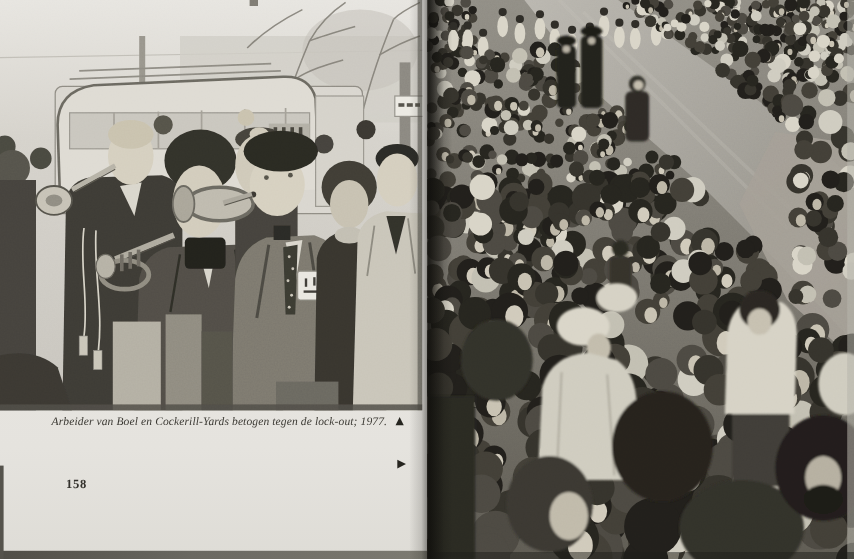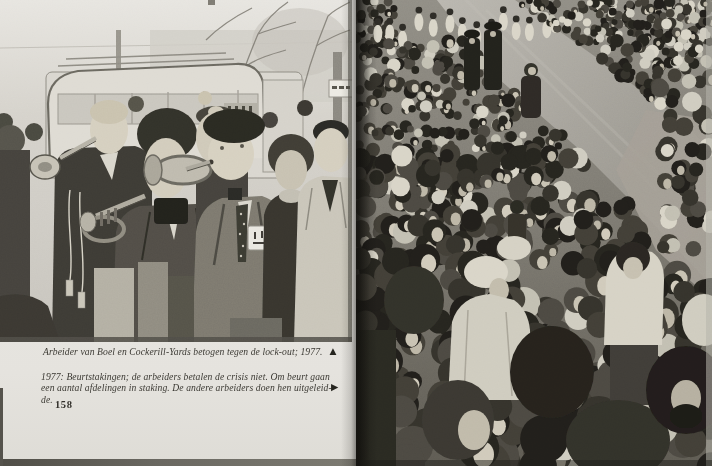--- a/index.html
+++ b/index.html
@@ -215,25 +215,20 @@
       <rect x="0" y="337" width="352" height="5" fill="#504e48" opacity="0.85"></rect>
       <rect x="348" y="0" width="4" height="342" fill="#504e48" opacity="0.6"></rect>
       <rect width="352" height="342" filter="url(#grainL)" opacity="0.3" style="mix-blend-mode:overlay"></rect>
     </svg>
 
     <div class="caption-row">
       <span>Arbeider van Boel en Cockerill-Yards betogen tegen de lock-out; 1977.</span>
       <span class="tri">▲</span>
     </div>
 
-    <div class="para">
-      <div>1977: Beurtstakingen; de arbeiders betalen de crisis niet. Om beurt gaan</div>
-      <div>een aantal afdelingen in staking. De andere arbeiders doen hen uitgeleid-</div>
-      <div>de.</div>
-    </div>
     <div class="para-marker">▶</div>
 
     <div class="pagenum">158</div>
 
     <div class="bottom-strip"></div>
     <div class="corner-sliver"></div>
   </div>
 
   <svg id="rphoto" class="photo-right" width="356" height="466" viewBox="0 0 356 466">
     <defs>

